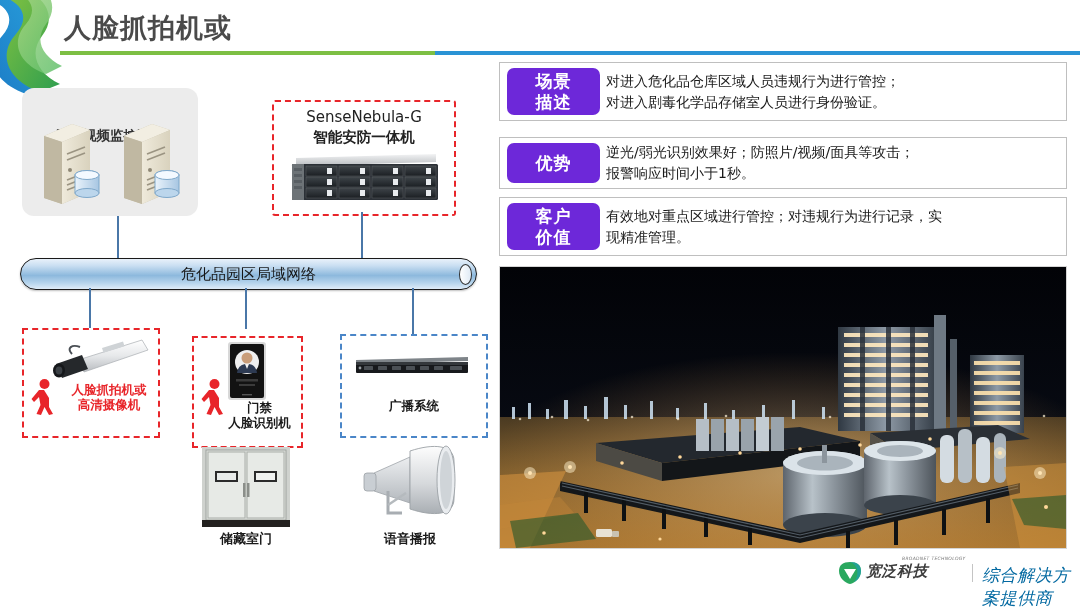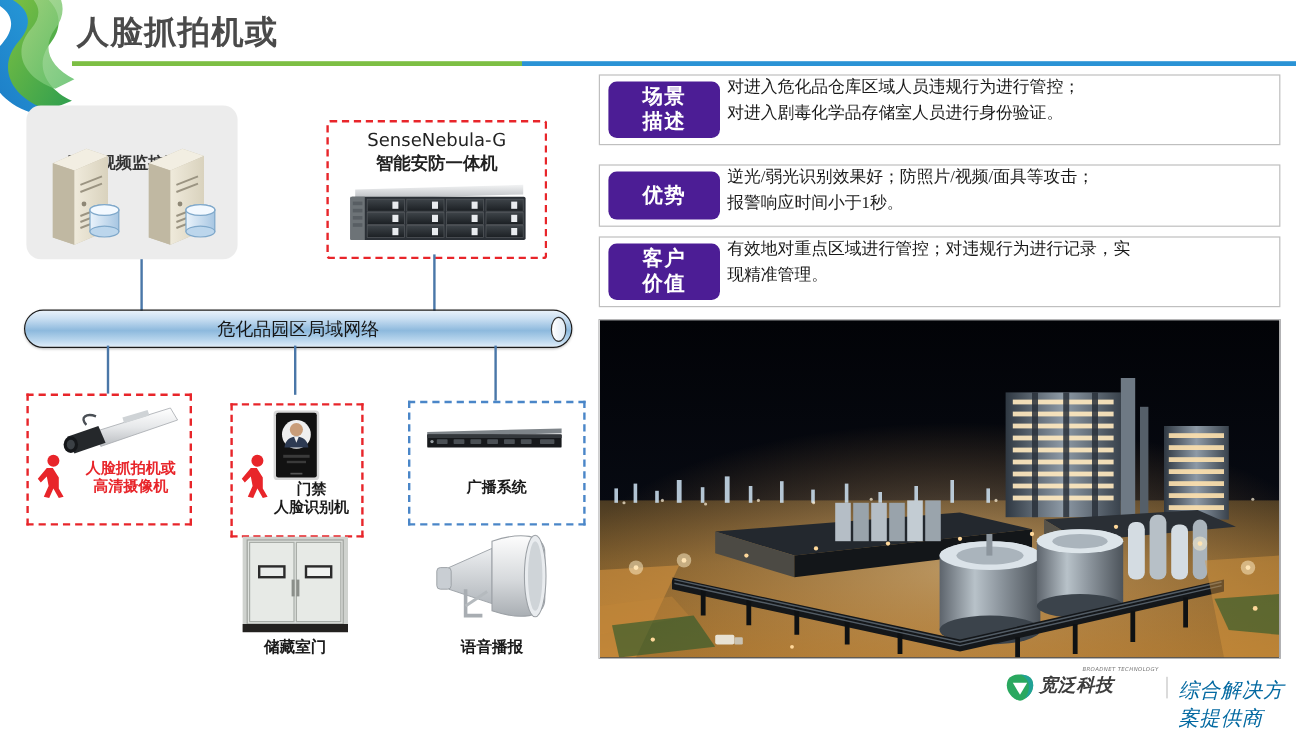--- a/index.html
+++ b/index.html
@@ -90,30 +90,29 @@
   .info-row{
     position:absolute;left:499px;width:566px;
     border:1px solid #bfbfbf;background:#fff;
     display:flex;align-items:stretch;
   }
   #info-0{top:62px;height:57px;}
   #info-1{top:137px;height:50px;}
   #info-2{top:197px;height:57px;}
   .info-tag{
     flex:0 0 93px;margin:5px 6px 5px 7px;
-    background:#4c1d95;border-radius:7px;color:#fff;
+    background:#6d28d9;border-radius:7px;color:#fff;
     display:flex;align-items:center;justify-content:center;
     text-align:center;font-size:17px;font-weight:bold;line-height:21px;
     letter-spacing:1px;
   }
   .info-text{
-    flex:1;display:flex;align-items:flex-start;
+    flex:1;display:flex;align-items:center;
     font-size:14px;color:#1a1a1a;line-height:21px;
     padding-right:8px;
-    font-family:Liberation Serif, serif;
   }
 
   
   #plant-photo{
     left:499px;top:266px;width:566px;height:281px;
     border:1px solid #d5d5d5;overflow:hidden;background:#05070d;
   }
 
   
   #footer-logo{left:838px;top:559px;width:240px;height:30px;font-style:italic;}

